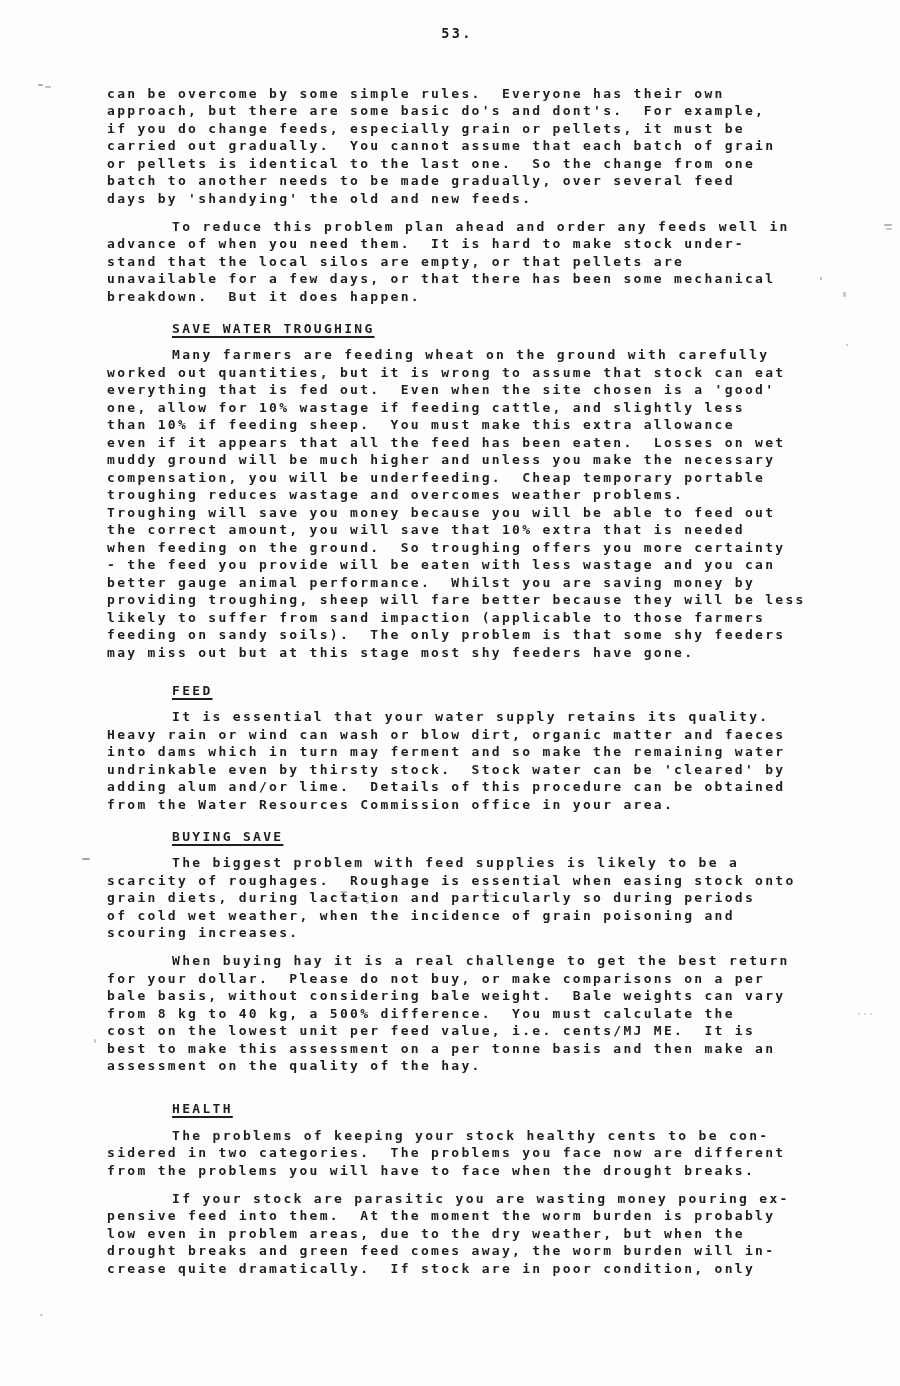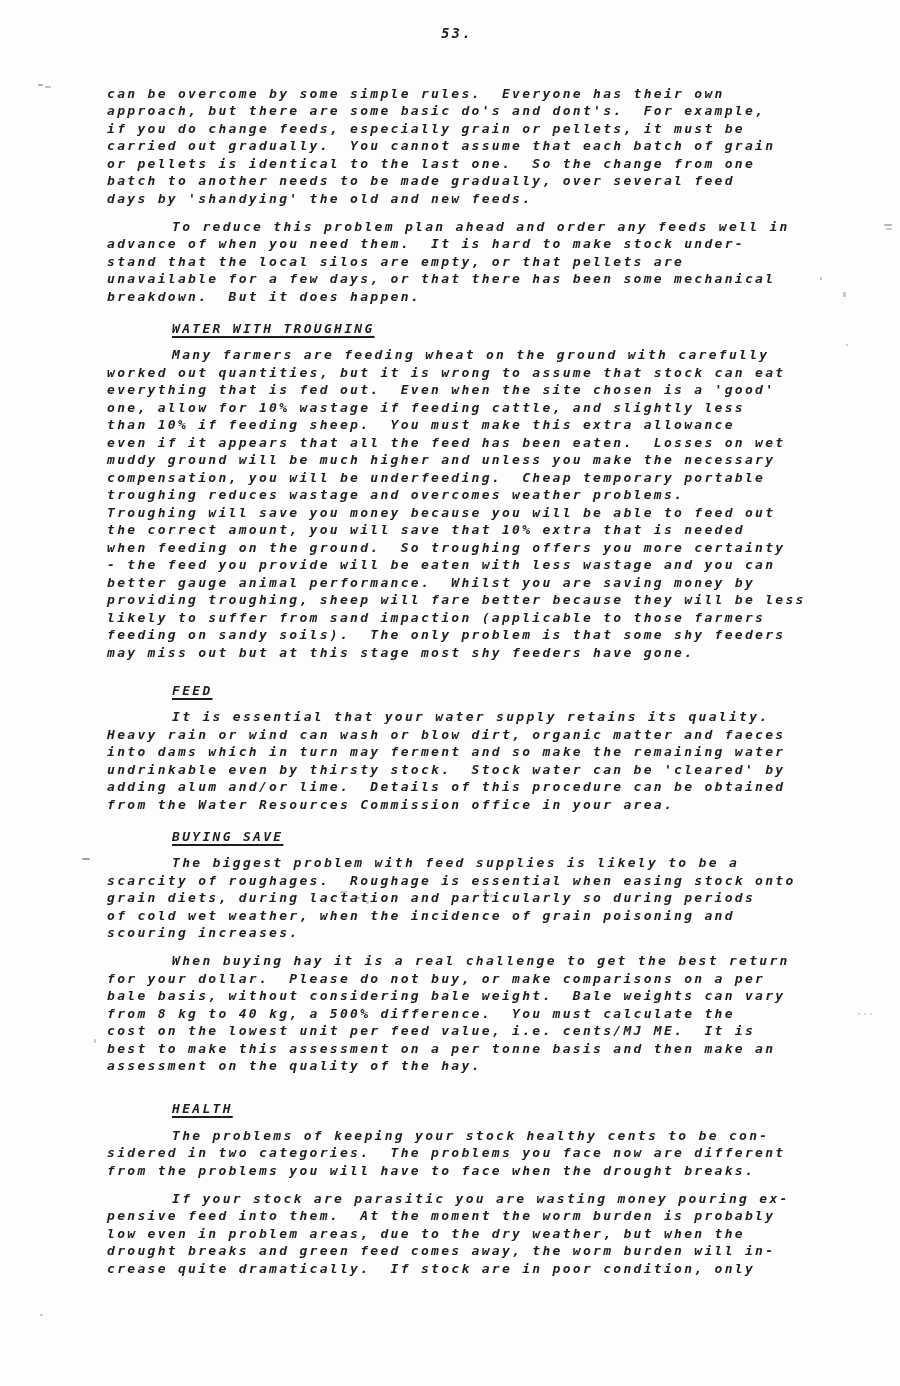--- a/index.html
+++ b/index.html
@@ -9,21 +9,20 @@
   }
   .page {
     position: relative;
     width: 900px;
     height: 1386px;
     background: #fdfdfc;
     overflow: hidden;
     font-family: "DejaVu Sans Mono", "Liberation Mono", monospace;
     color: #1e1e1e;
     font-weight: bold;
-    font-style: italic;
   }
   .content {
     position: absolute;
     left: 107px;
     top: 25px;
     width: 745px;
     display: flex;
     flex-direction: column;
   }
   .page-num {
@@ -76,21 +75,21 @@
 or pellets is identical to the last one.  So the change from one
 batch to another needs to be made gradually, over several feed
 days by 'shandying' the old and new feeds.</div>
 
     <div class="para indent">To reduce this problem plan ahead and order any feeds well in
 advance of when you need them.  It is hard to make stock under-
 stand that the local silos are empty, or that pellets are
 unavailable for a few days, or that there has been some mechanical
 breakdown.  But it does happen.</div>
 
-    <div class="heading">WATER WITH TROUGHING</div>
+    <div class="heading">SAVE WATER TROUGHING</div>
 
     <div class="para indent">Many farmers are feeding wheat on the ground with carefully
 worked out quantities, but it is wrong to assume that stock can eat
 everything that is fed out.  Even when the site chosen is a 'good'
 one, allow for 10% wastage if feeding cattle, and slightly less
 than 10% if feeding sheep.  You must make this extra allowance
 even if it appears that all the feed has been eaten.  Losses on wet
 muddy ground will be much higher and unless you make the necessary
 compensation, you will be underfeeding.  Cheap temporary portable
 troughing reduces wastage and overcomes weather problems.

